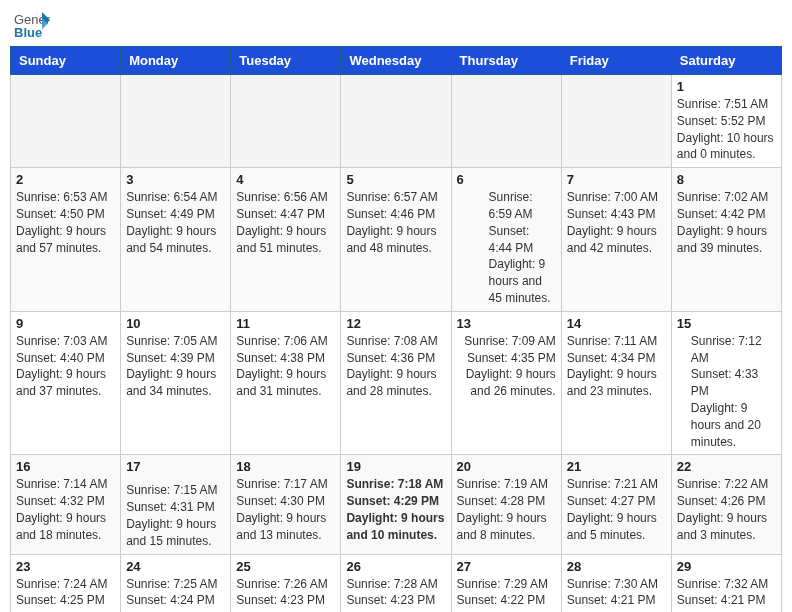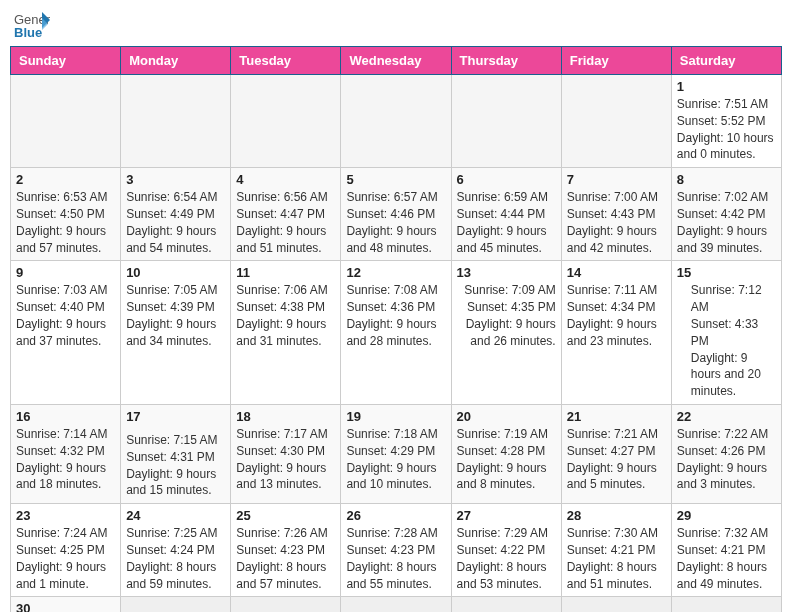--- a/index.html
+++ b/index.html
@@ -37,21 +37,21 @@
     .location {
       font-size: 14px;
       color: #444;
     }
     .calendar {
       width: 100%;
       border-collapse: collapse;
       border: 1px solid #ccc;
     }
     .calendar th {
-      background-color: #ec4899;
+      background-color: #1d4ed8;
       color: #fff;
       text-align: left;
       padding: 6px 8px;
       font-size: 13px;
       font-weight: bold;
       border: 1px solid #1a5f8e;
     }
     .calendar td {
       vertical-align: top;
       border: 1px solid #ccc;
@@ -148,21 +148,21 @@
 Daylight: 9 hours and 51 minutes.</div>
         </td>
         <td>
           <div class="day-number">5</div>
           <div class="day-info" style="white-space: pre-line;">Sunrise: 6:57 AM
 Sunset: 4:46 PM
 Daylight: 9 hours and 48 minutes.</div>
         </td>
         <td>
           <div class="day-number">6</div>
-          <div class="day-info" style="white-space: pre-line;">Sunrise: 6:59 AM
+          <div class="day-info" style="white-space: pre-line; margin-left: 32px;">Sunrise: 6:59 AM
 Sunset: 4:44 PM
 Daylight: 9 hours and 45 minutes.</div>
         </td>
         <td>
           <div class="day-number">7</div>
           <div class="day-info" style="white-space: pre-line;">Sunrise: 7:00 AM
 Sunset: 4:43 PM
 Daylight: 9 hours and 42 minutes.</div>
         </td>
         <td>
@@ -230,21 +230,21 @@
 Daylight: 9 hours and 15 minutes.</div>
         </td>
         <td>
           <div class="day-number">18</div>
           <div class="day-info" style="white-space: pre-line;">Sunrise: 7:17 AM
 Sunset: 4:30 PM
 Daylight: 9 hours and 13 minutes.</div>
         </td>
         <td>
           <div class="day-number">19</div>
-          <div class="day-info" style="white-space: pre-line;">Sunrise: 7:18 AM
+          <div class="day-info" style="white-space: pre-line; font-weight: bold;">Sunrise: 7:18 AM
 Sunset: 4:29 PM
 Daylight: 9 hours and 10 minutes.</div>
         </td>
         <td>
           <div class="day-number">20</div>
           <div class="day-info" style="white-space: pre-line;">Sunrise: 7:19 AM
 Sunset: 4:28 PM
 Daylight: 9 hours and 8 minutes.</div>
         </td>
         <td>

